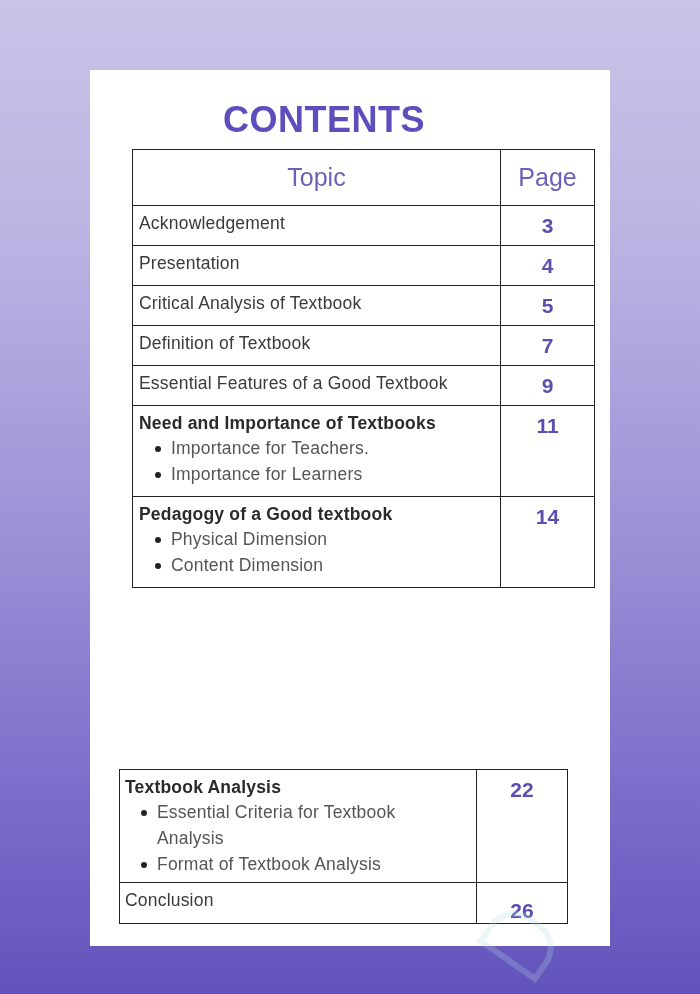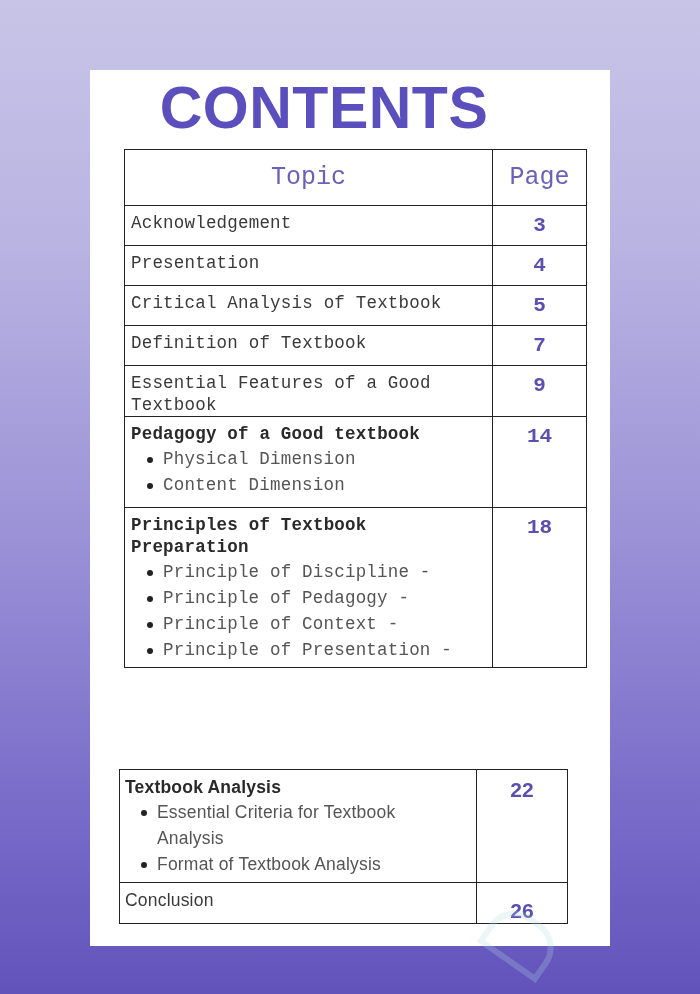--- a/index.html
+++ b/index.html
@@ -6,27 +6,27 @@
   body {
     width: 700px; height: 994px; overflow: hidden; position: relative;
     background: linear-gradient(180deg, #c8c4e7 0%, #b9b3e2 25%, #9a90d6 55%, #7a6dca 80%, #6253bb 100%);
     font-family: "Liberation Sans", "DejaVu Sans", sans-serif;
   }
   .page {
     position: absolute; left: 90px; top: 70px; width: 520px; height: 876px;
     background: #ffffff;
   }
   .title {
-    position: absolute; left: 0; top: 8px; width: 468px; text-align: center;
-    font-size: 59px; font-weight: bold; color: #5a4fbd; letter-spacing: 0.5px;
+    position: absolute; left: 0; top: 20px; width: 468px; text-align: center;
+    font-size: 36px; font-weight: bold; color: #5a4fbd; letter-spacing: 0.5px;
     line-height: 60px;
   }
   table { border-collapse: collapse; position: absolute; table-layout: fixed; }
   td, th { border: 1.5px solid #222; vertical-align: top; padding: 0; }
-  .t1 { left: 34px; top: 79px; width: 462px; font-family: Liberation Mono, monospace; }
+  .t1 { left: 42px; top: 79px; width: 462px; }
   .t2 { left: 29px; top: 699px; width: 448px; }
   .hdr th {
     height: 55px; font-weight: normal; color: #6a62b8; font-size: 25px;
     vertical-align: middle; text-align: center;
   }
   .topic { padding: 6px 0 0 6px; color: #3a3a3a; font-size: 17.5px; line-height: 22px; letter-spacing: 0.2px; margin-left: 39px; }
   .topic.simple { height: 33px; }
   .pg { text-align: center; color: #5a50b0; font-weight: bold; font-size: 21px; padding-top: 8px; line-height: 24px; }
   .main-bold { font-weight: bold; color: #2a2a2a; }
   ul { margin: 1px 0 4px 0; padding-left: 32px; list-style: none; }
@@ -72,39 +72,37 @@
     <tr>
       <td class="topic simple">Definition of Textbook</td>
       <td class="pg">7</td>
     </tr>
     <tr>
       <td class="topic simple">Essential Features of a Good Textbook</td>
       <td class="pg">9</td>
     </tr>
     <tr>
       <td class="topic" style="height:84px">
+        <div class="main-bold">Need and Importance of Textbooks</div>
+        <ul>
+          <li>Importance for Teachers.</li>
+          <li>Importance for Learners</li>
+        </ul>
+      </td>
+      <td class="pg">11</td>
+    </tr>
+    <tr>
+      <td class="topic" style="height:84px">
         <div class="main-bold">Pedagogy of a Good textbook</div>
         <ul>
           <li>Physical Dimension</li>
           <li>Content Dimension</li>
         </ul>
       </td>
       <td class="pg">14</td>
-    </tr>
-    <tr>
-      <td class="topic" style="height:136px">
-        <div class="main-bold">Principles of Textbook Preparation</div>
-        <ul>
-          <li>Principle of Discipline -</li>
-          <li>Principle of Pedagogy -</li>
-          <li>Principle of Context -</li>
-          <li>Principle of Presentation -</li>
-        </ul>
-      </td>
-      <td class="pg">18</td>
     </tr>
   </tbody>
     </table>
 
   <table class="t2">
     <colgroup>
         <col style="width:357px">
         <col style="width:91px">
       </colgroup>
     <tbody>

